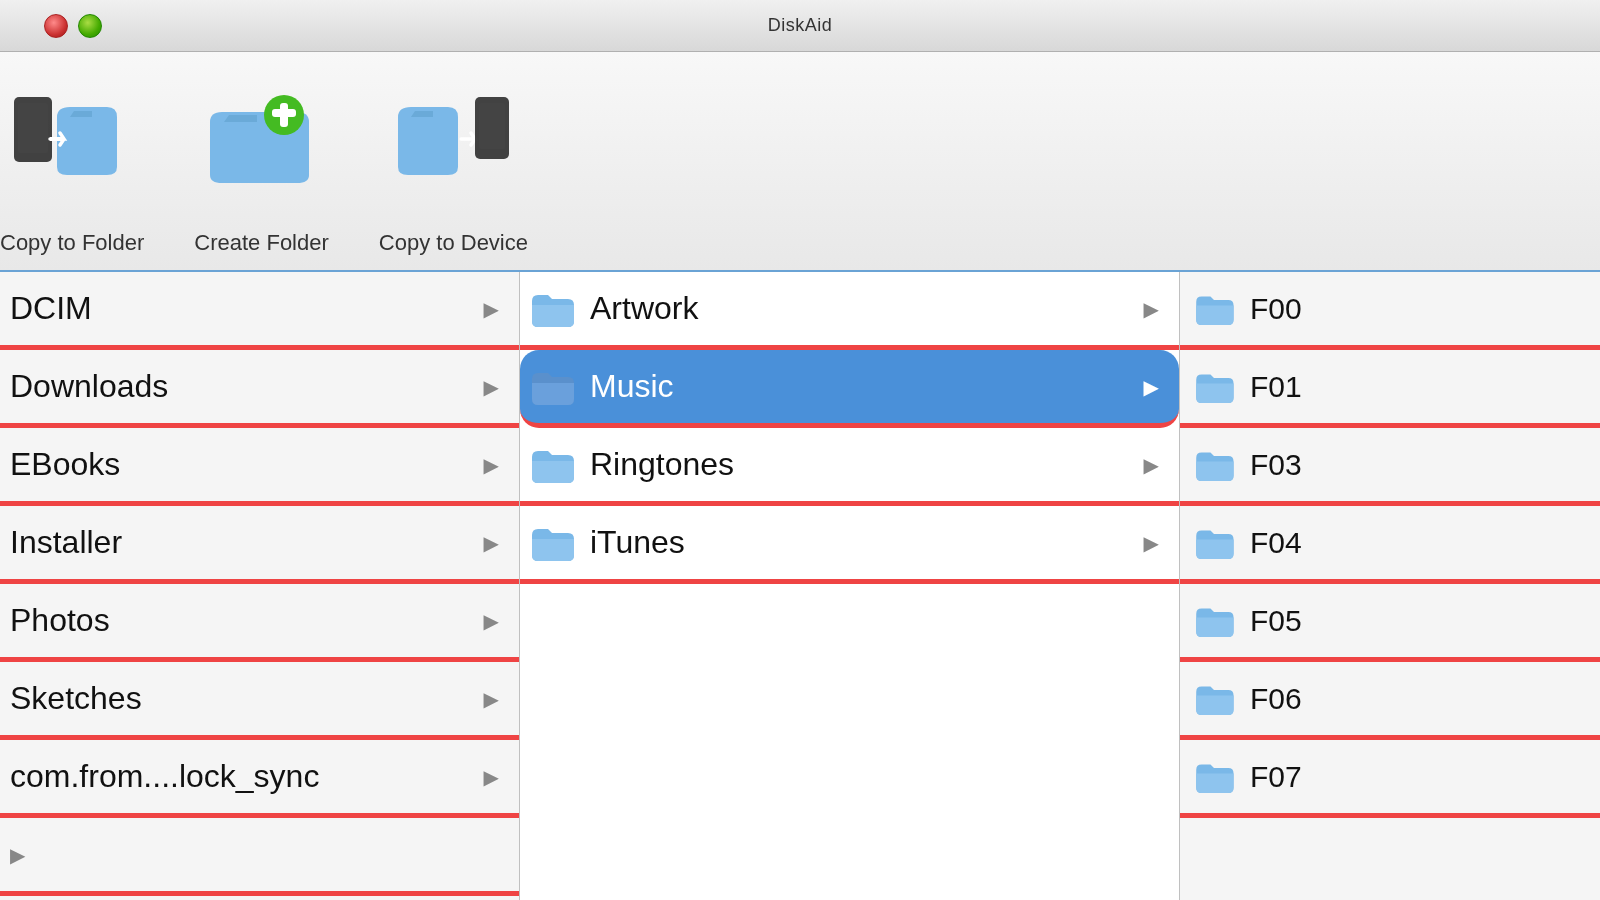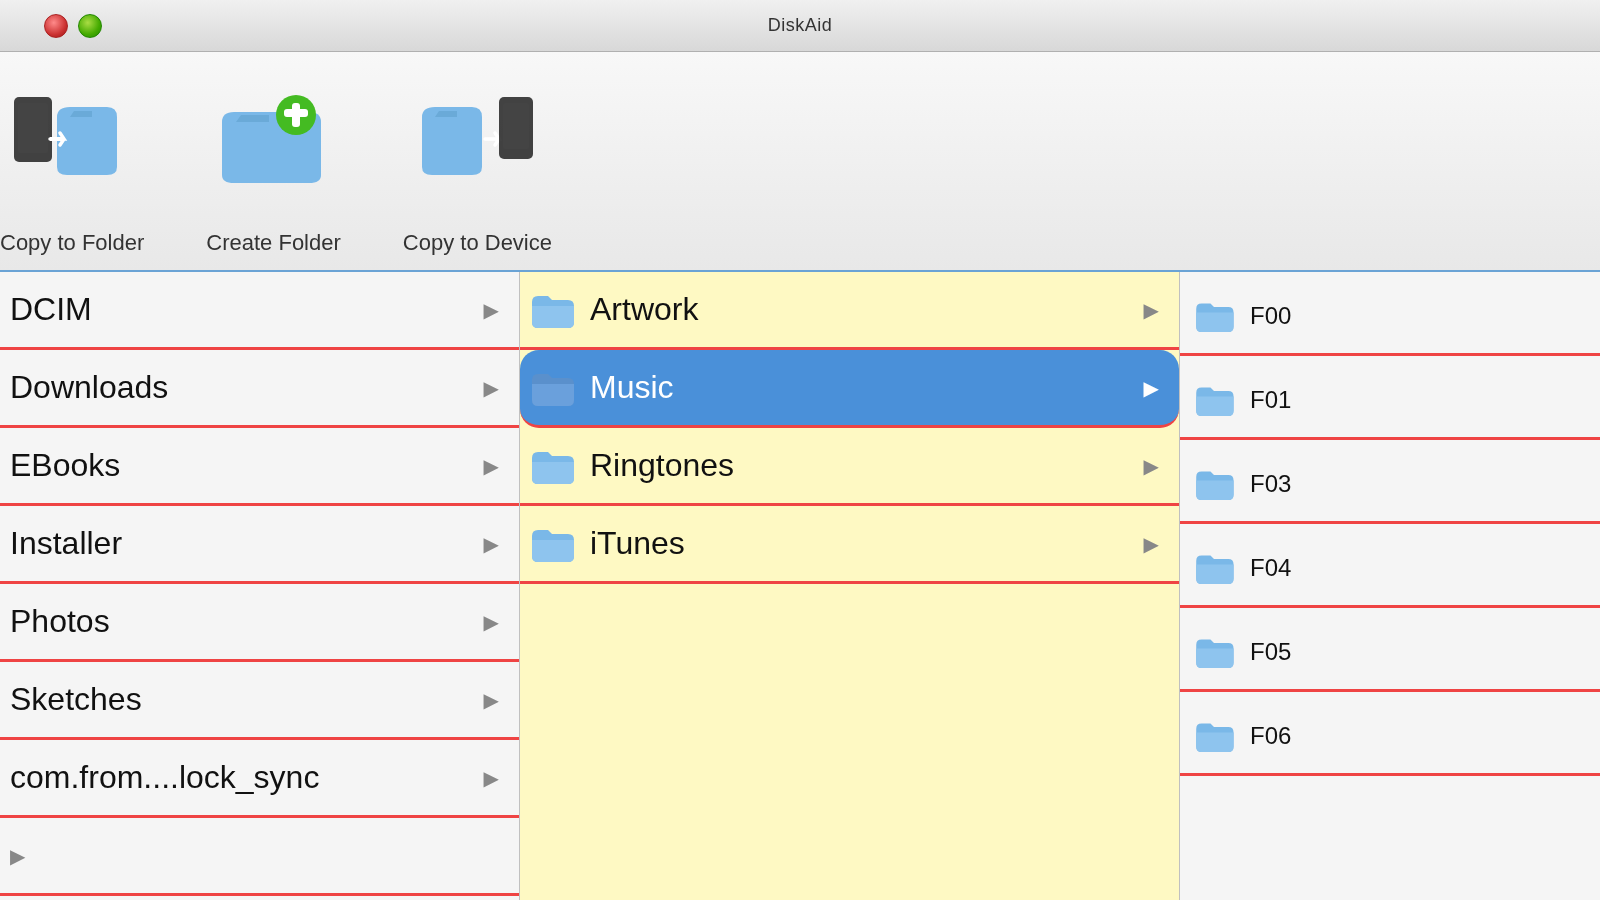--- a/index.html
+++ b/index.html
@@ -58,21 +58,21 @@
     }
 
     
     .toolbar {
       height: 220px;
       background: linear-gradient(to bottom, #f8f8f8, #e8e8e8);
       border-bottom: 2px solid #6aa3d5;
       display: flex;
       align-items: center;
       padding: 0 0 0 0;
-      gap: 12px;
+      gap: 0;
       overflow: hidden;
     }
 
     .toolbar-item {
       display: flex;
       flex-direction: column;
       align-items: center;
       justify-content: flex-end;
       padding: 10px 30px 15px 20px;
       cursor: pointer;
@@ -114,35 +114,35 @@
 
     .panel-left {
       width: 520px;
       border-right: 1px solid #c0c0c0;
       background: #f5f5f5;
     }
 
     .panel-middle {
       width: 660px;
       border-right: 1px solid #c0c0c0;
-      background: #fef9c3;
+      background: #ffffff;
     }
 
     .panel-right {
       flex: 1;
       background: #f5f5f5;
     }
 
     .list-item {
       display: flex;
       align-items: center;
       justify-content: space-between;
       padding: 0 20px 0 10px;
       height: 78px;
-      border-bottom: 3px solid #ef4444;
+      border-bottom: 5px solid #ef4444;
       cursor: pointer;
       font-size: 32px;
       color: #111;
     }
 
     .list-item.selected {
       background: #4a90d9;
       color: white;
       border-radius: 19px;
     }
@@ -165,23 +165,22 @@
     }
 
     .folder-icon-sm {
       width: 44px;
       height: 36px;
       flex-shrink: 0;
     }
 
     
     .panel-right .list-item {
-      font-size: 24px;
+      font-size: 30px;
       padding-left: 14px;
-      margin-top: 6px;
     }
 
     .panel-right .list-item .folder-icon-sm {
       width: 40px;
       height: 32px;
     }
   </style>
 </head>
 <body>
 
@@ -409,16 +408,25 @@
     <div class="list-item">
       <div class="list-item-content">
         <svg class="folder-icon-sm" viewBox="0 0 44 36">
           <path d="M2 10 Q2 4 8 4 L18 4 L22 8 L38 8 Q44 8 44 14 L44 30 Q44 36 38 36 L8 36 Q2 36 2 30 Z" fill="#7ab8e8"></path>
           <path d="M2 14 L44 14 L44 30 Q44 36 38 36 L8 36 Q2 36 2 30 Z" fill="#8ec4ee"></path>
         </svg>
         <span>F06</span>
       </div>
     </div>
 
+    <div class="list-item">
+      <div class="list-item-content">
+        <svg class="folder-icon-sm" viewBox="0 0 44 36">
+          <path d="M2 10 Q2 4 8 4 L18 4 L22 8 L38 8 Q44 8 44 14 L44 30 Q44 36 38 36 L8 36 Q2 36 2 30 Z" fill="#7ab8e8"></path>
+          <path d="M2 14 L44 14 L44 30 Q44 36 38 36 L8 36 Q2 36 2 30 Z" fill="#8ec4ee"></path>
+        </svg>
+        <span>F07</span>
+      </div>
+    </div>
 
   </div>
 
 </div>
 
 </body></html>

